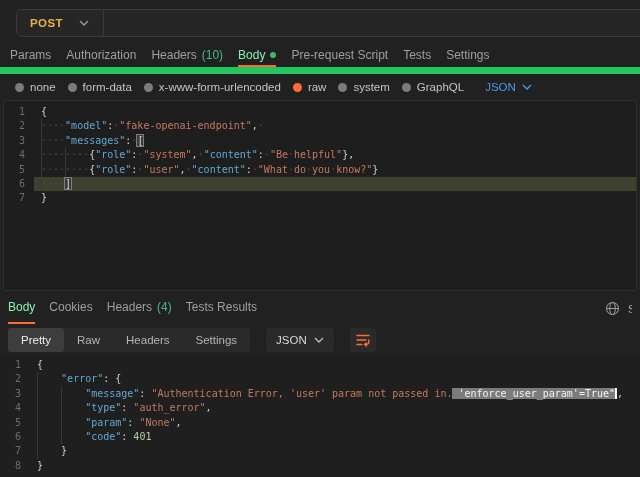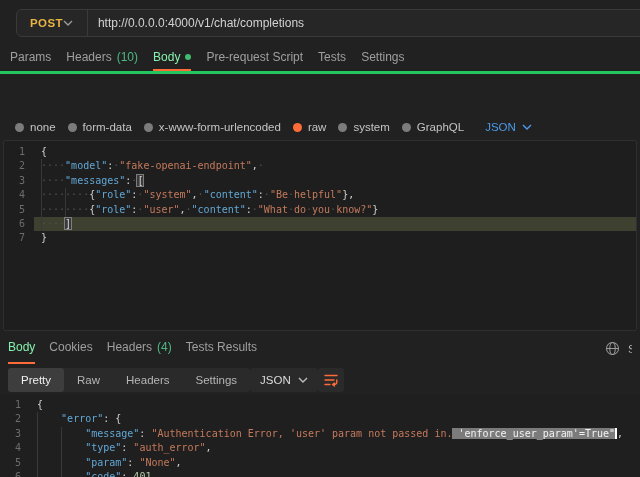--- a/index.html
+++ b/index.html
@@ -10,32 +10,32 @@
     color:#c9c9c9;
     -webkit-font-smoothing:antialiased;
   }
   
   .urlrow { height:45px; display:flex; align-items:center; padding-left:16px; }
   .urlfield {
     min-width:660px; height:28px; background:#262626;
     border:1px solid #3a3a3a; border-radius:6px;
     display:flex; align-items:center;
   }
-  .method { display:flex; align-items:center; padding:0 14px 0 13px; cursor:pointer; }
+  .method { display:flex; align-items:center; gap:16px; padding:0 14px 0 13px; cursor:pointer; }
   .method-label { color:#e8b545; font-size:11.5px; font-weight:bold; letter-spacing:.4px; }
   .vdiv { width:1px; height:27px; background:#3a3a3a; }
   .urltext { padding-left:10px; font-size:12px; color:#d2d2d2; }
   
-  .tabrow { height:29px; display:flex; gap:15px; padding:0 10px; border-bottom:3px solid #22c55e; }
+  .tabrow { height:29px; display:flex; gap:15px; padding:0 10px; border-bottom:7px solid #22c55e; }
   .tab { display:flex; align-items:center; gap:5px; font-size:12px; color:#9f9f9f; cursor:pointer; border-bottom:2px solid transparent; padding-bottom:1px;}
   .tab .cnt { color:#4db884; }
   .tab.active { color:#86efac; border-bottom-color:#ff6c37; }
   .greendot { width:6px; height:6px; border-radius:50%; background:#3fba6f; }
   
-  .radiorow { height:26px; display:flex; align-items:center; gap:12px; padding:0 15px; font-size:11.5px;margin-top:40px; }
+  .radiorow { height:26px; display:flex; align-items:center; gap:12px; padding:0 15px; font-size:11.5px; }
   .radio { display:flex; align-items:center; gap:6px; color:#c4c4c4; cursor:pointer; }
   .rdot { width:9px; height:9px; border-radius:50%; background:#7c7c7c; }
   .radio.selected .rdot { background:#ff6c37; }
   .jsonsel { display:flex; align-items:center; gap:6px; margin-left:9px; color:#4c9aea; font-size:11.5px; cursor:pointer; }
   
   .editor {
     position:relative;
     font-family:"DejaVu Sans Mono", monospace;
     font-size:10px; color:#d0d0d0;
   }
@@ -51,46 +51,48 @@
   .n { color:#b5cea8;margin-top:8px; }
   .w { color:#525252; }
   .bm { outline:1px solid #7d7d7d; background:#3a3a3a; color:#d8d8d8; }
   .sel { background:#7b7b7b; color:#f2f2f2; }
   .cur { display:inline-block; width:2px; height:11px; background:#ffffff; vertical-align:text-bottom; }
   .guide { position:absolute; width:1px; background:#383838; }
   
   .resptabs { height:31px; display:flex; gap:14px; padding:0 8px; align-items:stretch; }
   .respmeta { margin-left:auto; display:flex; align-items:center; gap:8px; overflow:hidden; }
   .clipS { width:4px; overflow:hidden; color:#b0b0b0; font-size:11.5px; flex:none; }
-  .viewrow { height:31px; display:flex; align-items:center; gap:0; padding:0 8px; }
+  .viewrow { height:31px; display:flex; align-items:center; gap:16px; padding:0 8px; }
   .seg { display:flex; background:#2a2a2a; border-radius:3px; height:24px; }
   .segbtn { padding:0 13px; display:flex; align-items:center; font-size:11.5px; color:#b5b5b5; border-radius:3px; cursor:pointer; }
   .segbtn.active { background:#3d3d3d; color:#f0f0f0; }
   .fmtbtn { height:24px; background:#2a2a2a; border-radius:3px; padding:0 10px; display:flex; align-items:center; gap:7px; color:#dcdcdc; font-size:11.5px; cursor:pointer; }
   .wrapbtn { width:26px; height:24px; background:#2a2a2a; border-radius:3px; display:flex; align-items:center; justify-content:center; cursor:pointer; }
 </style>
 </head>
 <body>
 
 <div class="urlrow">
   <div class="urlfield">
     <div class="method">
       <span class="method-label">POST</span>
       <svg width="10" height="6" viewBox="0 0 10 6">
           <polyline points="1,1 5,5 9,1" fill="none" stroke="#9a9a9a" stroke-width="1.4"></polyline>
         </svg>
     </div>
     <div class="vdiv"></div>
-    <span class="urltext">http://0.0.0.0:4000/v1/chat/completions</span>
   </div>
 </div>
 
 <div class="tabrow">
   <div class="tab">
       <span>Params</span>
+    </div>
+  <div class="tab">
+      <span>Authorization</span>
     </div>
   <div class="tab">
       <span>Headers</span>
       <span class="cnt">(10)</span>
     </div>
   <div class="tab active">
       <span>Body</span>
       <span class="greendot"></span>
     </div>
   <div class="tab">

